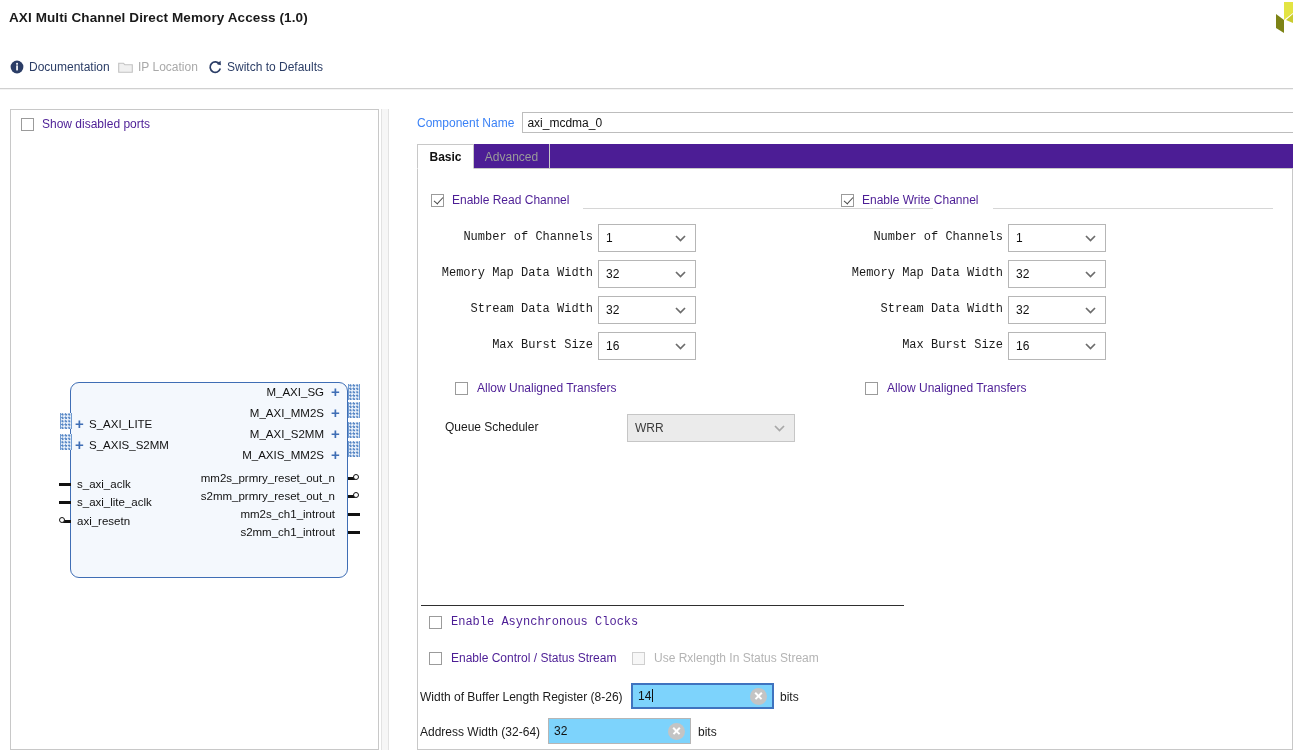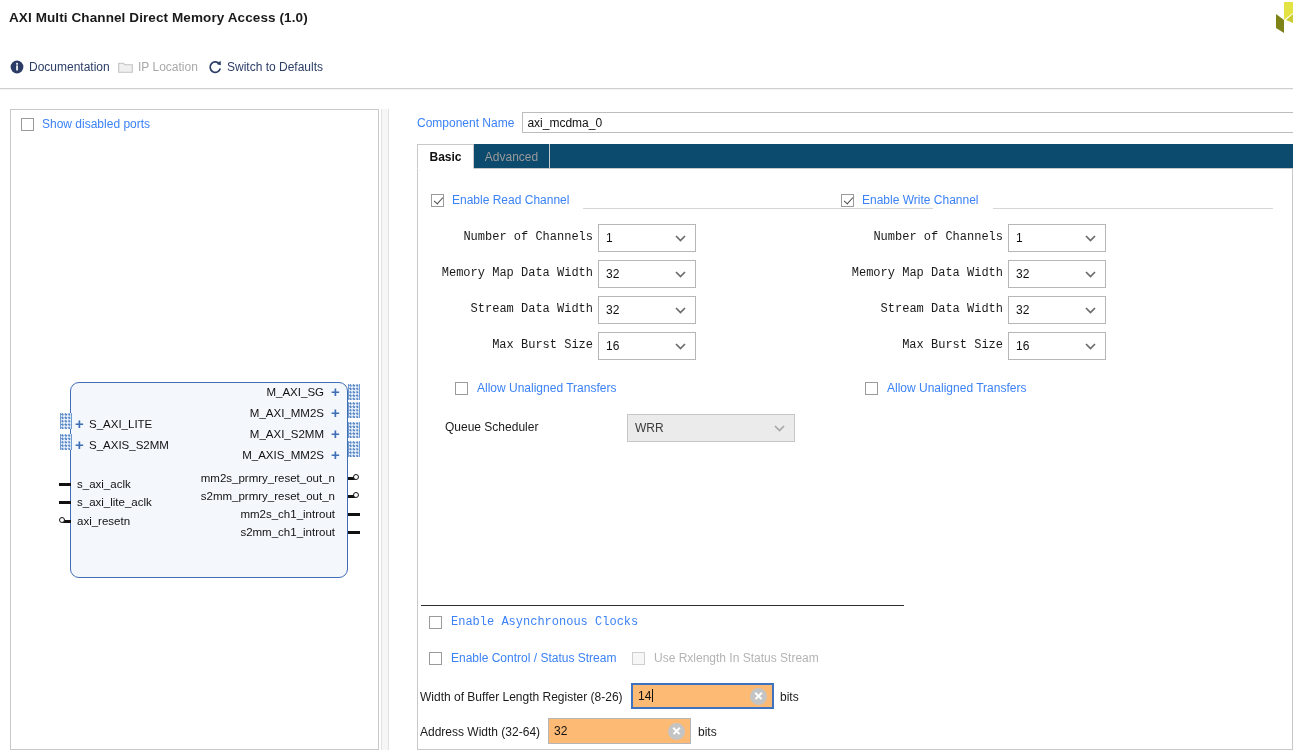--- a/index.html
+++ b/index.html
@@ -106,21 +106,21 @@
   .cb.checked::after {
     content: "";
     position: absolute;
     left: 3.5px; top: 0.5px;
     width: 4px; height: 8px;
     border: solid #4a4a4a;
     border-width: 0 1.6px 1.6px 0;
     transform: rotate(42deg);
   }
   .cb.disabled { border-color: #cfcfcf; background: #f7f7f7; }
-  .cb-label { font-size: 12px; color: #3b82f6; }
+  .cb-label { font-size: 12px; color: #4c1d95; }
   .cb-label.disabled { color: #b4b4b4; }
 
   
   #splitter {
     position: absolute;
     left: 381px; top: 109px;
     width: 8px; height: 641px;
     background: #f6f6f6;
     border-left: 1px solid #e2e2e2;
     border-right: 1px solid #e2e2e2;
@@ -213,21 +213,21 @@
     padding: 0 4px;
     box-sizing: border-box;
     outline: none;
   }
 
   
   #tab-strip {
     position: absolute;
     left: 27px; top: 39px;
     width: 876px; height: 25px;
-    background: #0c4a6e;
+    background: #4c1d95;
     border-bottom: 1px solid #c8c8c8;
     box-sizing: border-box;
   }
   .tab {
     position: absolute;
     top: 0;
     height: 25px;
     display: flex;
     align-items: center;
     justify-content: center;
@@ -324,21 +324,21 @@
   #section-rule {
     position: absolute;
     left: 3px; top: 436px;
     width: 483px; height: 1px;
     background: #2f2f2f;
   }
 
   .text-field {
     position: absolute;
     height: 26px;
-    background: #fdba74;
+    background: #7dd3fc;
     border: 1px solid #b6b6b6;
     box-sizing: border-box;
     display: flex;
     align-items: center;
   }
   .text-field.focused {
     border: 2px solid #3f73bf;
   }
   .text-field .tf-value {
     font-size: 12px;

